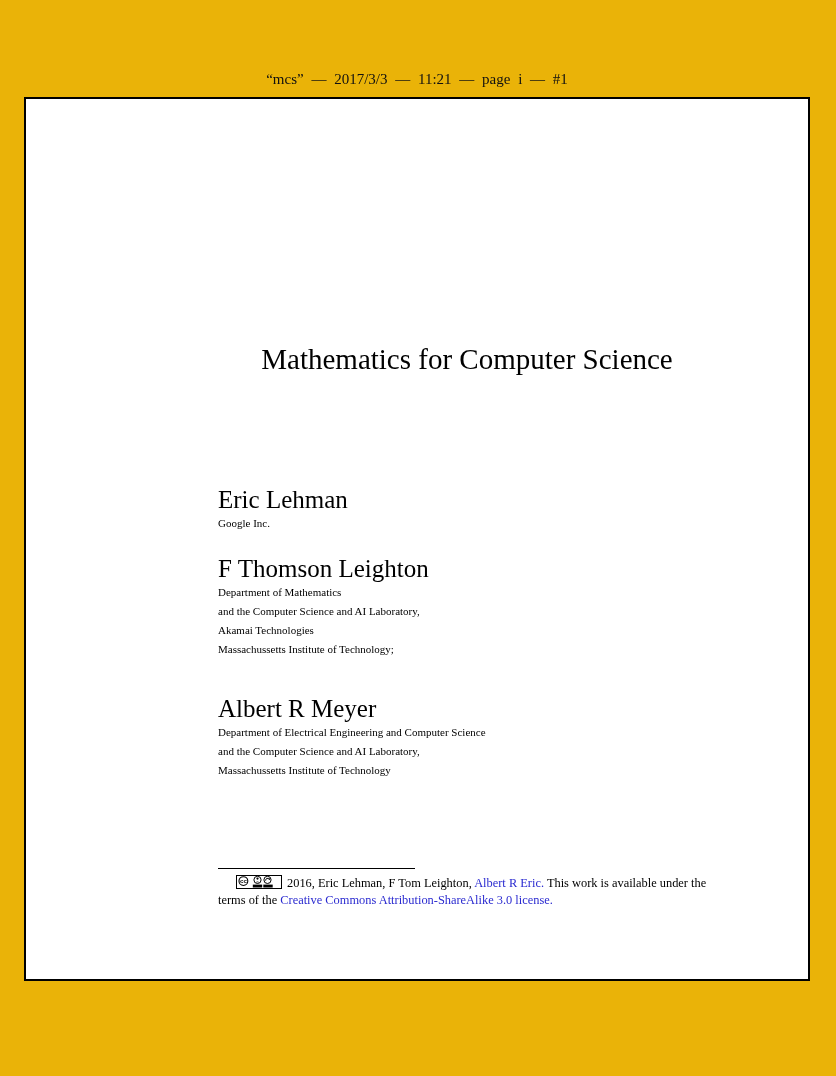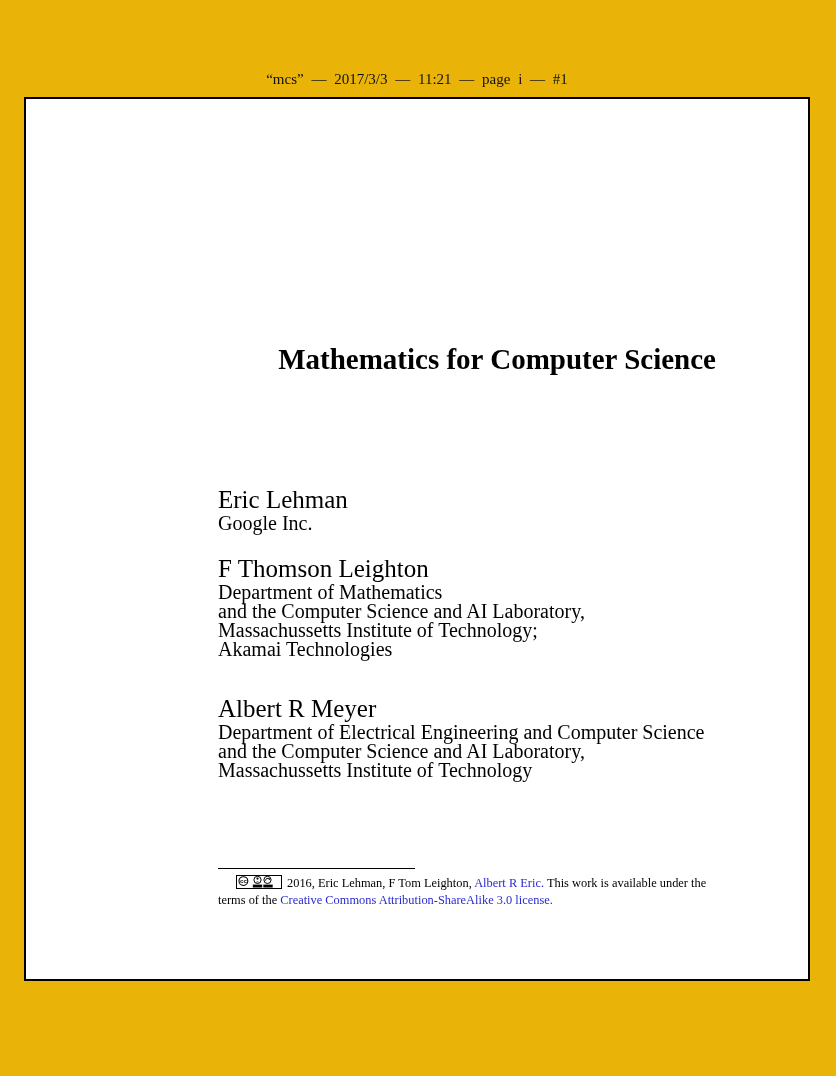--- a/index.html
+++ b/index.html
@@ -21,32 +21,32 @@
     color: #111;
   }
 
   .page-frame {
     position: absolute; left: 24px; top: 97px;
     width: 786px; height: 884px;
     border: 2px solid #000;
     background: #fff;
   }
 
-  .col { position: absolute; left: 218px; width: 498px; text-align: right; font-weight: bold; }
+  .col { position: absolute; left: 218px; width: 498px; text-align: center; }
 
   .book-title { top: 344px; font-size: 29px; line-height: 1.1; white-space: nowrap; }
   .revision  { top: 376px; font-size: 15.5px; }
   .revision sup { font-size: 10px; line-height: 0; vertical-align: super; }
 
   .author-group { position: absolute; left: 218px; width: 498px; text-align: left; }
   .g1 { top: 486px; }
   .g2 { top: 555px; }
   .g3 { top: 695px; }
   .author-name { font-size: 25px; line-height: 28px; white-space: nowrap; }
-  .affil { font-size: 20px; line-height: 19px; white-space: nowrap; }
+  .affil { font-size: 11px; line-height: 19px; white-space: nowrap; }
 
   .footnote-rule {
     position: absolute; left: 218px; top: 868px;
     width: 197px; height: 0;
     border-top: 1.5px solid #000;
   }
   .footnote {
     position: absolute; left: 218px; top: 875px; width: 502px;
     font-size: 12.4px; line-height: 16.5px; text-align: left;
   }
@@ -73,22 +73,22 @@
 
   <div class="author-group g1">
     <div class="author-name">Eric Lehman</div>
     <div class="affil">Google Inc.</div>
   </div>
 
   <div class="author-group g2">
     <div class="author-name">F Thomson Leighton</div>
     <div class="affil">Department of Mathematics</div>
     <div class="affil">and the Computer Science and AI Laboratory,</div>
+    <div class="affil">Akamai Technologies</div>
     <div class="affil">Massachussetts Institute of Technology;</div>
-    <div class="affil">Akamai Technologies</div>
   </div>
 
   <div class="author-group g3">
     <div class="author-name">Albert R Meyer</div>
     <div class="affil">Department of Electrical Engineering and Computer Science</div>
     <div class="affil">and the Computer Science and AI Laboratory,</div>
     <div class="affil">Massachussetts Institute of Technology</div>
   </div>
 
   <div class="footnote-rule"></div>

